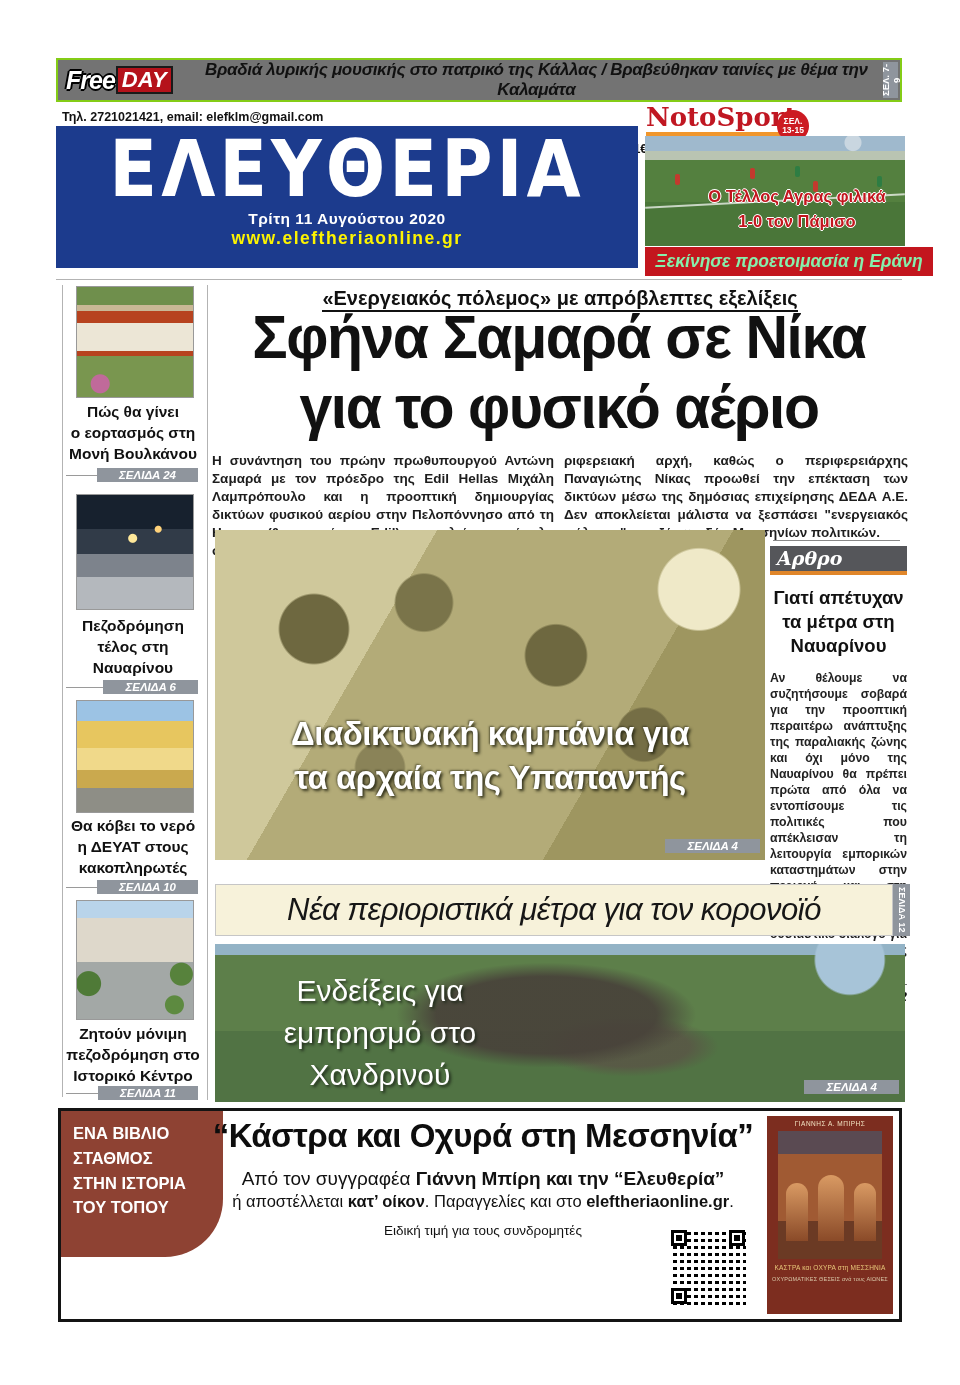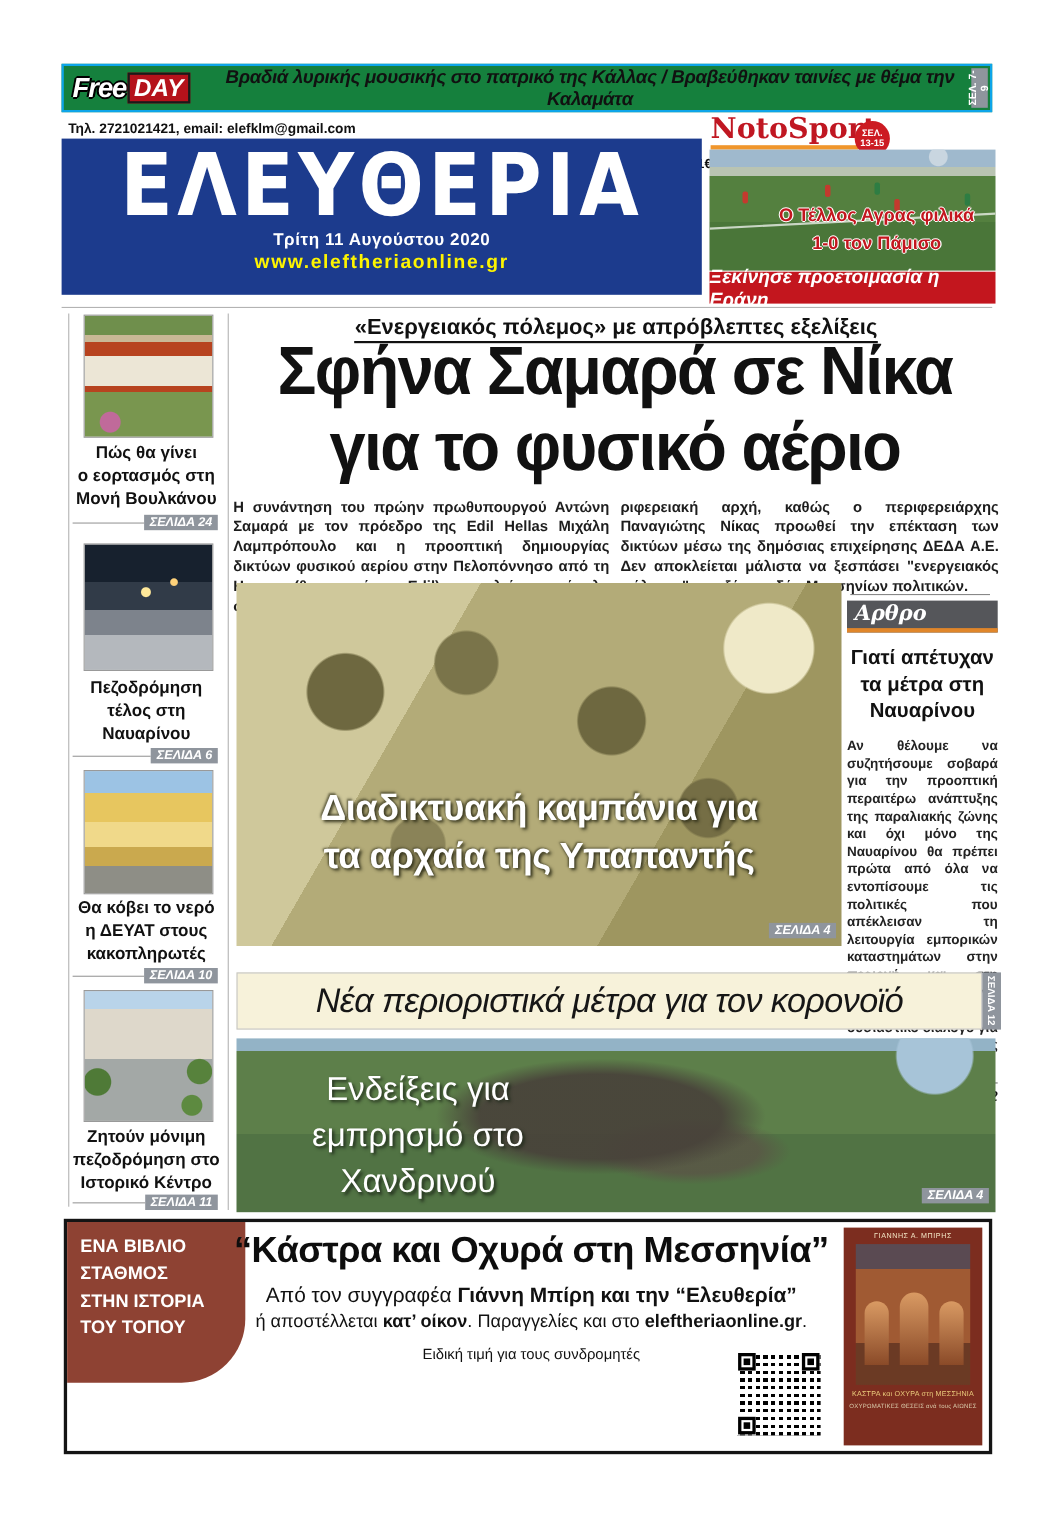--- a/index.html
+++ b/index.html
@@ -1,20 +1,20 @@
 <!DOCTYPE html>
 <html><head>
 <meta charset="utf-8">
 <style>
   html,body{margin:0;padding:0;background:#fff;}
   body{width:960px;height:1385px;position:relative;font-family:"Liberation Sans",sans-serif;color:#111;overflow:hidden;}
   .abs{position:absolute;}
 
   
-  .topbanner{left:56px;top:58px;width:846px;height:44px;border:2px solid #0ea5e9;background:#15803d;display:flex;align-items:center;box-sizing:border-box;}
+  .topbanner{left:56px;top:58px;width:846px;height:44px;border:2px solid #84cc16;background:#737373;display:flex;align-items:center;box-sizing:border-box;}
   .freeday{margin-left:8px;display:flex;align-items:center;font-weight:bold;font-style:italic;line-height:1;}
   .freeday .free{font-size:25px;color:#fff;letter-spacing:-1px;text-shadow:-2px 0 #000,2px 0 #000,0 -2px #000,0 2px #000,-1px -1px #000,1px 1px #000;}
   .freeday .day{font-size:22px;background:#b5121b;color:#fff;border:2px solid #1a1a1a;padding:1px 4px;margin-left:1px;}
   .topbanner-text{flex:1;text-align:center;font-weight:bold;font-style:italic;font-size:17px;letter-spacing:-.3px;}
   .vbadge{writing-mode:vertical-rl;transform:rotate(180deg);background:#8f959d;color:#fff;font-size:9.5px;font-weight:bold;text-align:center;}
   .vbadge.tr{position:absolute;right:2px;top:2px;bottom:2px;width:15px;display:flex;align-items:center;justify-content:center;}
 
   
   .contact{left:62px;top:110px;font-size:12.5px;font-weight:bold;}
   .issueline{left:478px;top:110px;font-size:12px;font-weight:bold;margin-top:32px;}
@@ -30,21 +30,21 @@
   .noto-title{left:646px;top:104px;width:134px;font-family:"DejaVu Serif",serif;font-weight:bold;font-size:26px;color:#c01722;border-bottom:4px solid #f0962c;line-height:1.05;padding-bottom:1px;}
   .noto-circle{left:777px;top:110px;width:32px;height:32px;border-radius:50%;background:#cc1b22;color:#fff;font-weight:bold;font-size:8.5px;display:flex;flex-direction:column;align-items:center;justify-content:center;line-height:1.1;}
   .noto-photo{left:645px;top:136px;width:260px;height:110px;background:
       radial-gradient(circle at 80% 6%,#c9d6e0 0 8px,transparent 9px),
       linear-gradient(180deg,#9fb9cd 0 14%,#b9c4b2 14% 22%,#54803f 22% 60%,#4a7639 60% 100%);overflow:hidden;}
   .noto-photo .fieldline{position:absolute;left:0;right:0;top:58%;height:2px;background:rgba(255,255,255,.7);transform:rotate(-3deg);}
   .player{position:absolute;width:5px;height:11px;border-radius:2px;}
   .p-red{background:#c33a2e;}
   .p-green{background:#2e7d43;}
   .noto-cap{position:absolute;left:0;right:0;top:44%;text-align:center;color:#c3161e;font-weight:bold;font-size:16.5px;line-height:1.5;text-shadow:-1px 0 #fff,1px 0 #fff,0 -1px #fff,0 1px #fff;padding-left:44px;}
-  .noto-strip{left:645px;top:247px;width:260px;height:29px;background:#c3161e;color:#ffffff;font-weight:bold;font-style:italic;font-size:17.5px;display:flex;align-items:center;justify-content:center;}
+  .noto-strip{left:645px;top:247px;width:288px;height:29px;background:#c3161e;color:#86efac;font-weight:bold;font-style:italic;font-size:17.5px;display:flex;align-items:center;justify-content:center;}
 
   
   .hrule{left:56px;top:279px;width:846px;height:1px;background:#b3b3b3;}
   .vrule-l{left:62px;top:285px;width:1px;height:812px;background:#b3b3b3;}
   .vrule-m{left:207px;top:285px;width:1px;height:815px;background:#b3b3b3;}
 
   
   .sphoto{left:76px;width:118px;border:1px solid #999;box-sizing:border-box;}
   .ph-monastery{top:286px;height:112px;background:
       radial-gradient(circle at 20% 88%,#c06a9a 0 9px,transparent 10px),
@@ -58,21 +58,21 @@
   .ph-street{top:900px;height:120px;background:
       radial-gradient(circle at 10% 70%,#4f7a37 0 12px,transparent 13px),
       radial-gradient(circle at 90% 62%,#57823c 0 11px,transparent 12px),
       radial-gradient(circle at 84% 88%,#5d8a40 0 9px,transparent 10px),
       linear-gradient(180deg,#b9d4ea 0 14%,#ded8cb 14% 52%,#a3a8a6 52% 100%);}
   .scap{left:62px;width:142px;text-align:center;font-weight:bold;font-size:15.5px;line-height:1.35;}
   .c1{top:402px;} .c2{top:616px;} .c3{top:816px;} .c4{top:1024px;}
   .sbadge-row{left:66px;width:132px;display:flex;align-items:center;}
   .b1{top:468px;} .b2{top:680px;} .b3{top:880px;} .b4{top:1086px;}
   .sbadge-row .line{flex:1;height:1px;background:#9a9a9a;}
-  .pill{background:#8f959d;color:#fff;font-weight:bold;font-style:italic;font-size:11.5px;padding:1px 5px;white-space:nowrap;}
+  .pill{background:#8f959d;color:#fff;font-weight:bold;font-style:italic;font-size:11.5px;padding:1px 22px;white-space:nowrap;}
 
   
   .kicker{left:215px;top:287px;width:690px;text-align:center;font-weight:bold;font-size:20px;}
   .kicker span{border-bottom:2px solid #111;padding-bottom:1px;}
   .headline{left:208px;top:306px;width:702px;text-align:center;font-weight:bold;font-size:59px;line-height:1.12;letter-spacing:-1.5px;transform:scaleY(1.05);}
   .lead-col{top:452px;font-size:13.5px;font-weight:bold;text-align:justify;line-height:1.33;color:#1d1d1d;}
   .lead-col.one{left:212px;width:342px;}
   .lead-col.two{left:564px;width:344px;}
   .page5{left:564px;top:533px;width:344px;display:flex;align-items:center;font-weight:bold;font-style:italic;font-size:13px;}
   .page5 .line{flex:1;height:1px;background:#888;margin:0 8px;}

